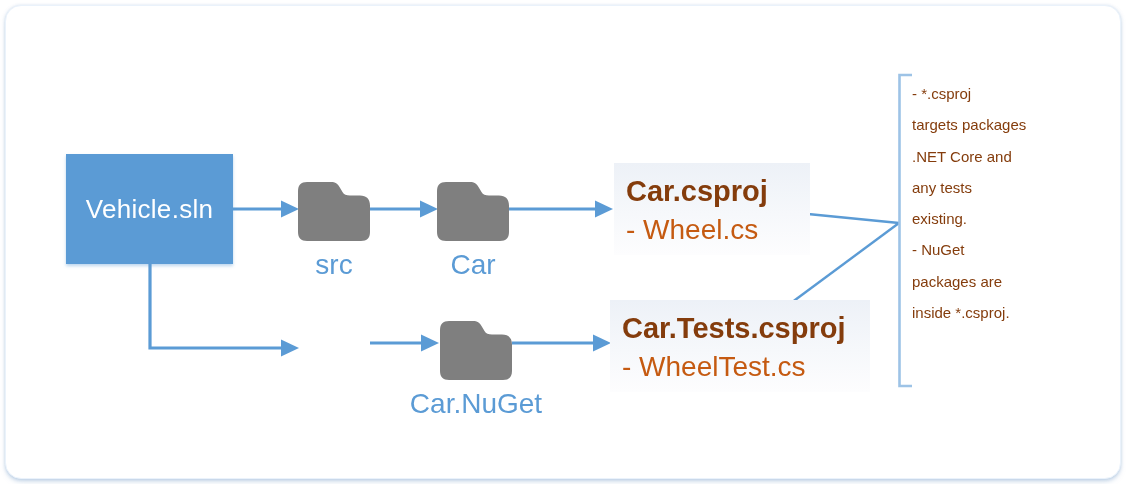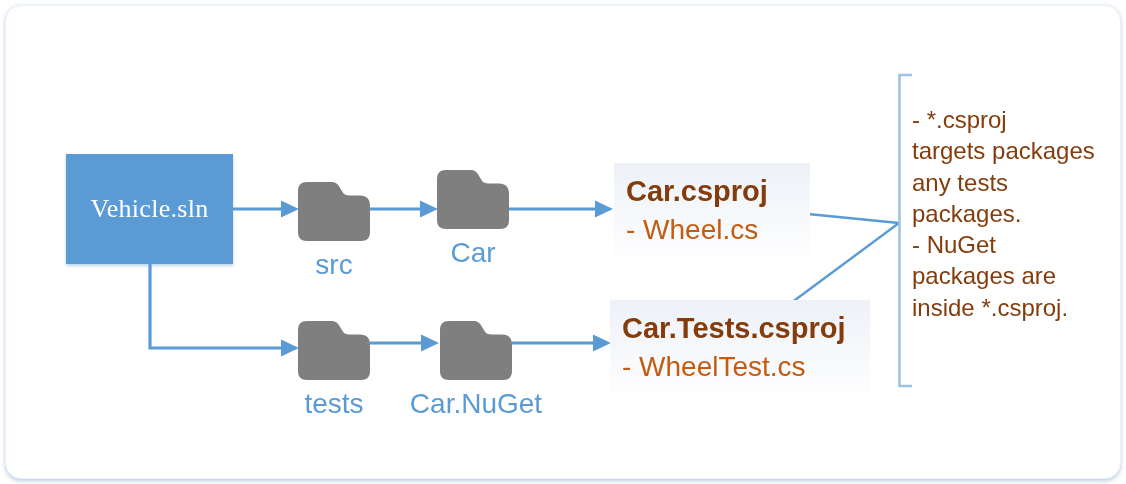--- a/index.html
+++ b/index.html
@@ -22,21 +22,21 @@
   .overlay{position:absolute;left:0;top:0;width:1126px;height:484px;pointer-events:none;}
   .arrow-line{stroke:var(--accent);stroke-width:3.2;fill:none;}
   .arrow-head{fill:var(--accent);stroke:none;}
   .connector-line{stroke:var(--accent);stroke-width:2.4;fill:none;}
   .bracket-path{stroke:var(--bracket);stroke-width:2.6;fill:none;}
 
   .solution-node{
     position:absolute;left:66px;top:154px;width:167px;height:110px;
     background:var(--accent);
     box-shadow:0 2px 3px rgba(91,155,213,.40);
-    display:flex;align-items:center;justify-content:center;font-family:Liberation Serif, serif;
+    display:flex;align-items:center;justify-content:center;
   }
   .solution-label{color:var(--solution_text);font-size:26px;letter-spacing:.3px;}
 
   .folder-node{position:absolute;width:72px;}
   .folder-node svg{display:block;}
   .folder-path{fill:var(--folder);}
   .folder-label{
     position:absolute;left:50%;transform:translateX(-50%);
     top:70px;white-space:nowrap;text-align:center;
     color:var(--accent);font-size:28px;
@@ -46,22 +46,22 @@
     position:absolute;
     background:linear-gradient(180deg,#edf1f7 0%,#f6f8fb 55%,#fdfdfe 100%);
     padding:8px 12px 0 12px;
   }
   .project-box.box1{left:614px;top:163px;width:196px;height:92px;}
   .project-box.box2{left:610px;top:300px;width:260px;height:92px;}
   .project-title{font-size:29px;font-weight:bold;color:var(--title_text);line-height:40px;white-space:nowrap;}
   .project-item{font-size:28px;color:var(--item_text);line-height:38px;white-space:nowrap;}
 
   .annotation{
-    position:absolute;left:912px;top:104px;width:205px;
-    color:var(--title_text);font-size:24px;line-height:31.3px;
+    position:absolute;left:912px;top:78px;width:205px;
+    color:var(--title_text);font-size:15px;line-height:31.3px;
   }
   .annotation-line{white-space:nowrap;}
 </style>
 </head>
 <body>
 
 <div class="canvas">
   <div class="card"></div>
 
   <svg class="overlay" viewBox="0 0 1126 484">
@@ -94,33 +94,27 @@
     <span class="solution-label">Vehicle.sln</span>
   </div>
 
   <div class="folder-node" style="left:298px;top:179px;">
     <svg width="72" height="62" viewBox="0 0 72 62">
       <path class="folder-path" d="M9 3 H33 C37.5 3 39.5 4.5 41.5 8 L44.5 13 C46 15.7 48.3 16.5 52 16.5 H62 C68.5 16.5 72 20 72 26.5 V53 C72 59 69 62 63 62 H9 C3 62 0 59 0 53 V12 C0 6 3 3 9 3 Z"></path>
     </svg>
     <div class="folder-label">src</div>
   </div>
 
-  <div class="folder-node" style="left:437px;top:167px;">
+  <div class="folder-node" style="left:437px;top:179px;">
     <svg width="72" height="62" viewBox="0 0 72 62">
       <path class="folder-path" d="M9 3 H33 C37.5 3 39.5 4.5 41.5 8 L44.5 13 C46 15.7 48.3 16.5 52 16.5 H62 C68.5 16.5 72 20 72 26.5 V53 C72 59 69 62 63 62 H9 C3 62 0 59 0 53 V12 C0 6 3 3 9 3 Z"></path>
     </svg>
     <div class="folder-label">Car</div>
   </div>
 
-  <div class="folder-node" style="left:298px;top:318px;">
-    <svg width="72" height="62" viewBox="0 0 72 62">
-      <path class="folder-path" d="M9 3 H33 C37.5 3 39.5 4.5 41.5 8 L44.5 13 C46 15.7 48.3 16.5 52 16.5 H62 C68.5 16.5 72 20 72 26.5 V53 C72 59 69 62 63 62 H9 C3 62 0 59 0 53 V12 C0 6 3 3 9 3 Z"></path>
-    </svg>
-    <div class="folder-label">tests</div>
-  </div>
 
   <div class="folder-node" style="left:440px;top:318px;">
     <svg width="72" height="62" viewBox="0 0 72 62">
       <path class="folder-path" d="M9 3 H33 C37.5 3 39.5 4.5 41.5 8 L44.5 13 C46 15.7 48.3 16.5 52 16.5 H62 C68.5 16.5 72 20 72 26.5 V53 C72 59 69 62 63 62 H9 C3 62 0 59 0 53 V12 C0 6 3 3 9 3 Z"></path>
     </svg>
     <div class="folder-label">Car.NuGet</div>
   </div>
 
   <div class="project-box box1">
     <div class="project-title">Car.csproj</div>
@@ -128,19 +122,20 @@
   </div>
 
   <div class="project-box box2">
     <div class="project-title">Car.Tests.csproj</div>
     <div class="project-item">- WheelTest.cs</div>
   </div>
 
   <div class="annotation">
     <div class="annotation-line">- *.csproj</div>
     <div class="annotation-line">targets packages</div>
+    <div class="annotation-line">.NET Core and</div>
     <div class="annotation-line">any tests</div>
-    <div class="annotation-line">packages.</div>
+    <div class="annotation-line">existing.</div>
     <div class="annotation-line">- NuGet</div>
     <div class="annotation-line">packages are</div>
     <div class="annotation-line">inside *.csproj.</div>
   </div>
 </div>
 
 </body></html>

